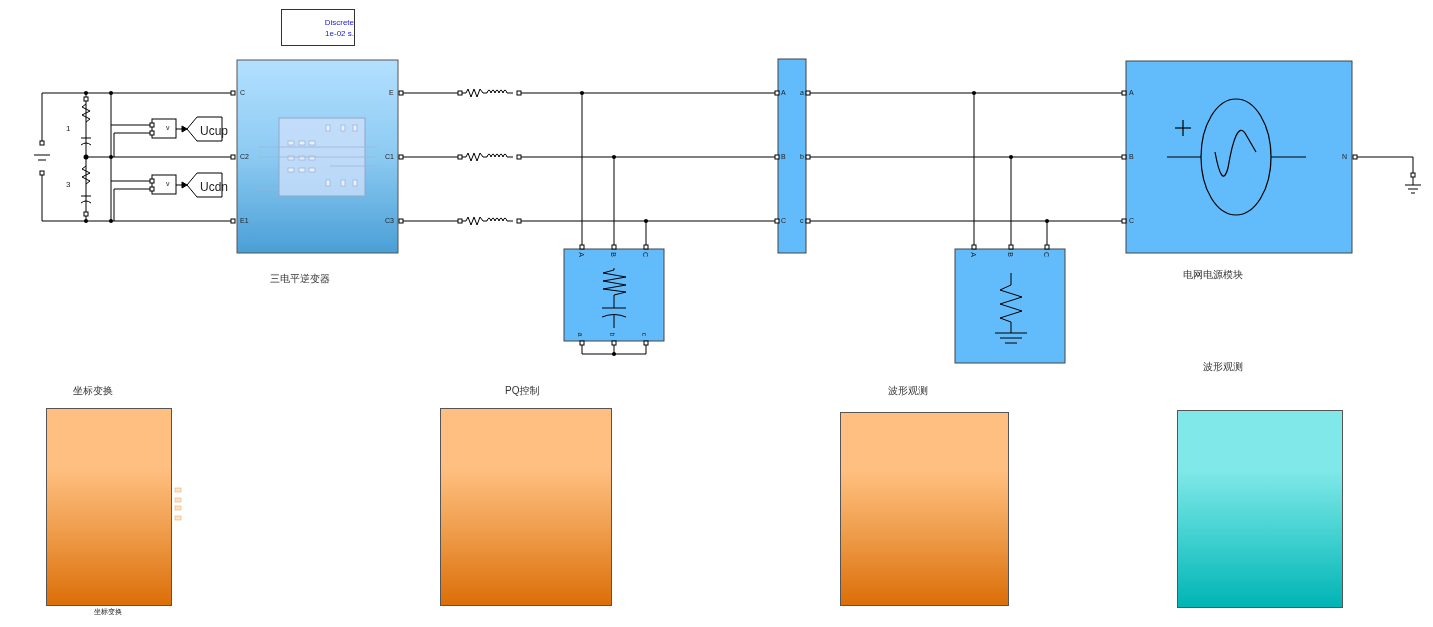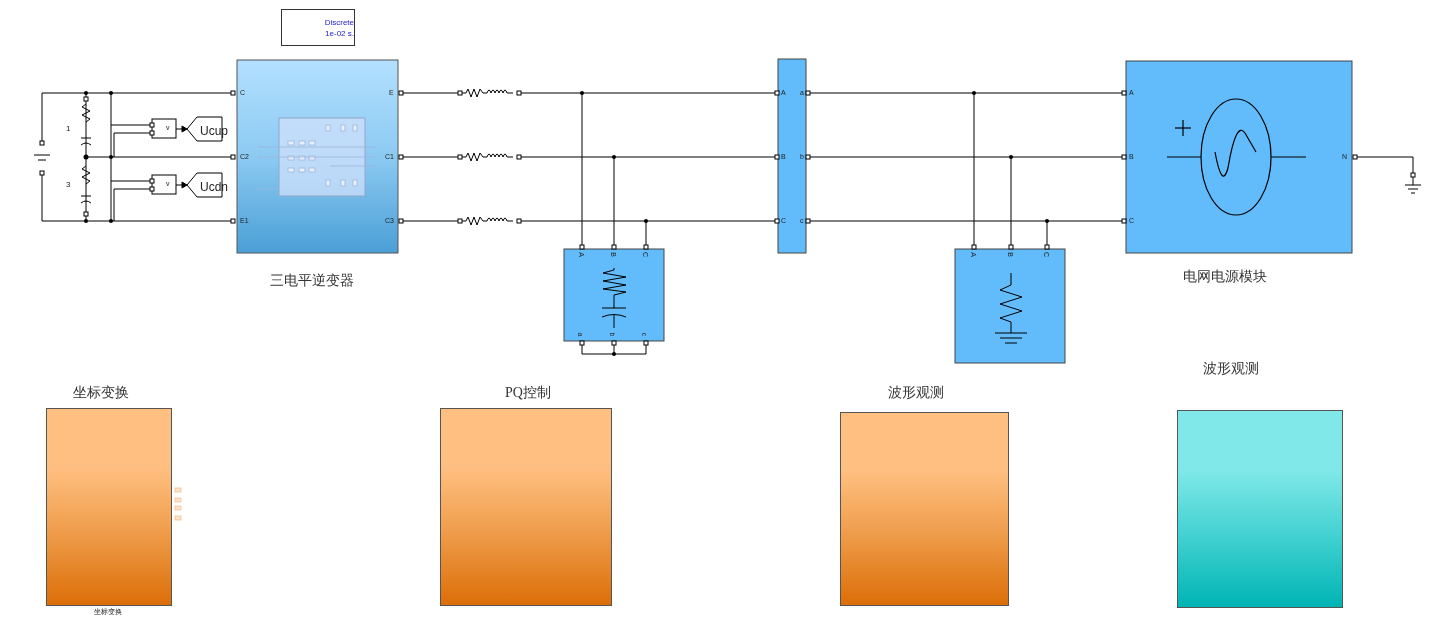--- a/index.html
+++ b/index.html
@@ -1,18 +1,18 @@
 <!DOCTYPE html>
 <html><head>
 <meta charset="utf-8">
 <style>
   html,body{margin:0;padding:0;background:#ffffff;}
   body{width:1433px;height:627px;position:relative;overflow:hidden;font-family:"DejaVu Sans",sans-serif;}
   #canvas{position:absolute;left:0;top:0;}
-  .lbl{position:absolute;font-family:"DejaVu Serif",serif;font-size:14px;color:#333;white-space:nowrap;}
+  .lbl{position:absolute;font-family:"DejaVu Serif",serif;font-size:10px;color:#333;white-space:nowrap;}
   .sub{position:absolute;border:1px solid #555;}
   .orange{background:linear-gradient(to bottom,#ffbf80 0%,#ffbf80 30%,#f0a050 60%,#dc6e08 100%);}
   .teal{background:linear-gradient(to bottom,#80e8e8 0%,#80e8e8 30%,#40d0d0 65%,#00b4b4 100%);}
   .solver{position:absolute;left:281px;top:9px;width:74px;height:37px;border:1px solid #333;background:#fff;color:#2020d0;font-size:8px;text-align:right;line-height:11px;padding-top:7px;box-sizing:border-box;font-family:"Liberation Sans",sans-serif;}
   .tiny{position:absolute;font-size:7px;font-family:"Liberation Sans",sans-serif;color:#222;}
 </style>
 </head>
 <body>
 
 <svg id="canvas" width="1433" height="627">
@@ -320,20 +320,20 @@
 <span class="tiny" style="left:1129px;top:89px">A</span>
 <span class="tiny" style="left:1129px;top:153px">B</span>
 <span class="tiny" style="left:1129px;top:217px">C</span>
 <span class="tiny" style="left:1342px;top:153px">N</span>
 <span class="lbl" style="left:1183px;top:268px">电网电源模块</span>
 
 <span class="lbl" style="left:73px;top:384px">坐标变换</span>
 <div class="sub orange" style="left:46px;top:408px;width:124px;height:196px"></div>
 <span class="tiny" style="left:94px;top:607px;font-size:7px">坐标变换</span>
 
-<span class="lbl" style="left:505px;top:384px;font-family:Liberation Serif, serif">PQ控制</span>
+<span class="lbl" style="left:505px;top:384px;font-family:Liberation Sans, sans-serif">PQ控制</span>
 <div class="sub orange" style="left:440px;top:408px;width:170px;height:196px"></div>
 
 <span class="lbl" style="left:888px;top:384px">波形观测</span>
 <div class="sub orange" style="left:840px;top:412px;width:167px;height:192px"></div>
 
 <span class="lbl" style="left:1203px;top:360px">波形观测</span>
 <div class="sub teal" style="left:1177px;top:410px;width:164px;height:196px"></div>
 
 </body></html>

